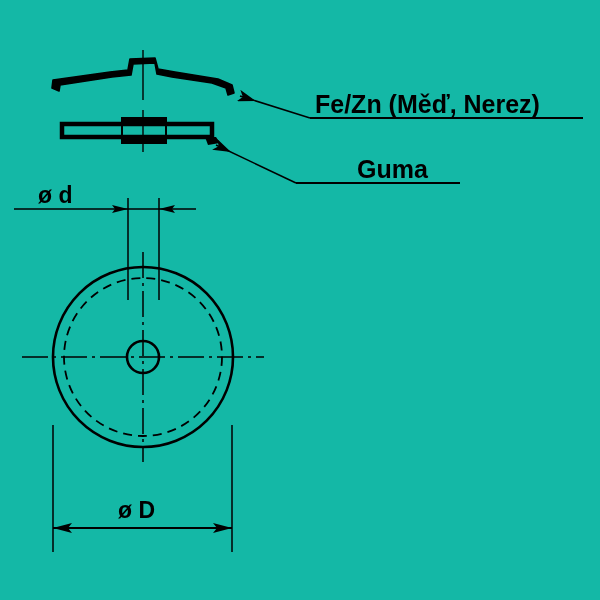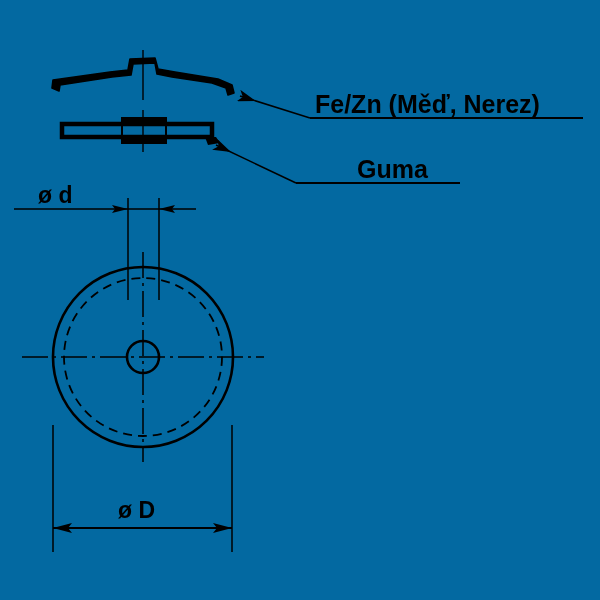--- a/index.html
+++ b/index.html
@@ -7,21 +7,21 @@
     padding: 0;
     background: #ffffff;
   }
   body {
     font-family: "Liberation Sans", sans-serif;
   }
   #canvas {
     position: relative;
     width: 600px;
     height: 600px;
-    background: #0369a1;
+    background: #14b8a6;
     overflow: hidden;
   }
   #drawing {
     position: absolute;
     top: 0;
     left: 0;
     width: 600px;
     height: 600px;
   }
   .label-text {

